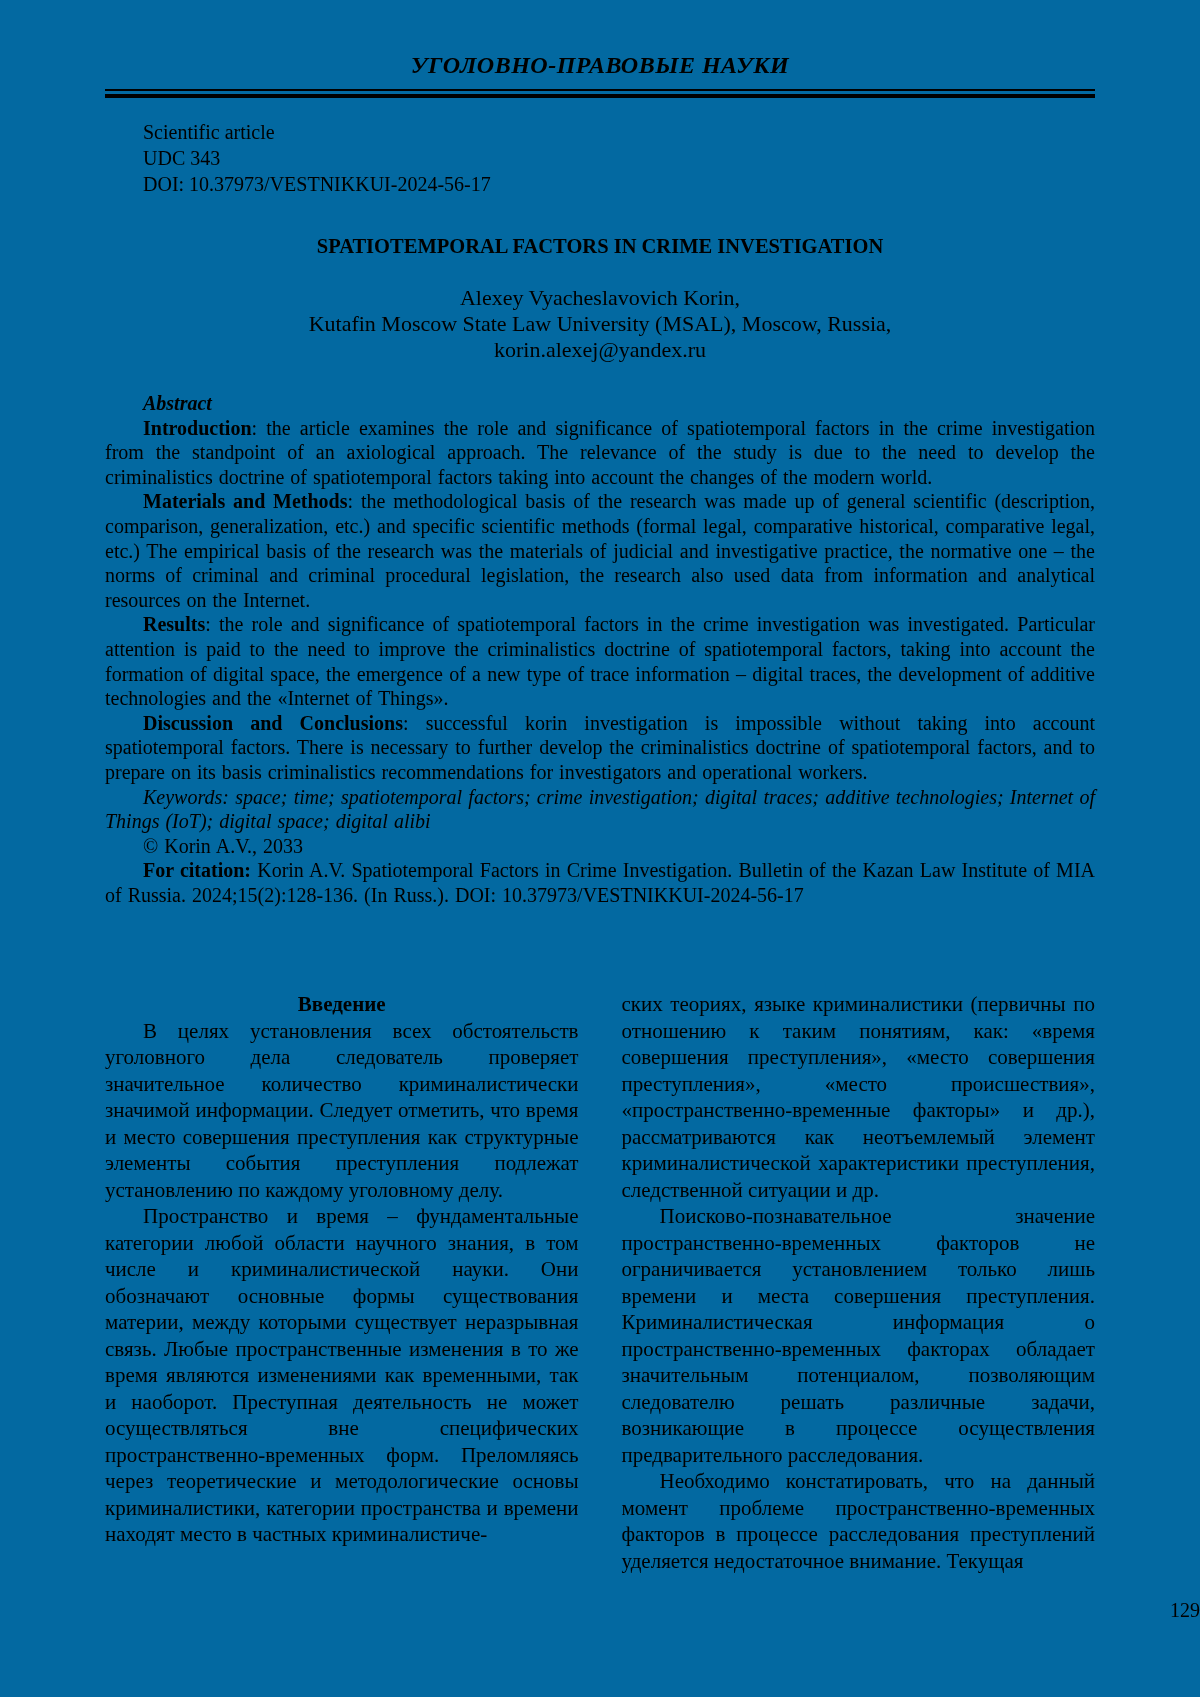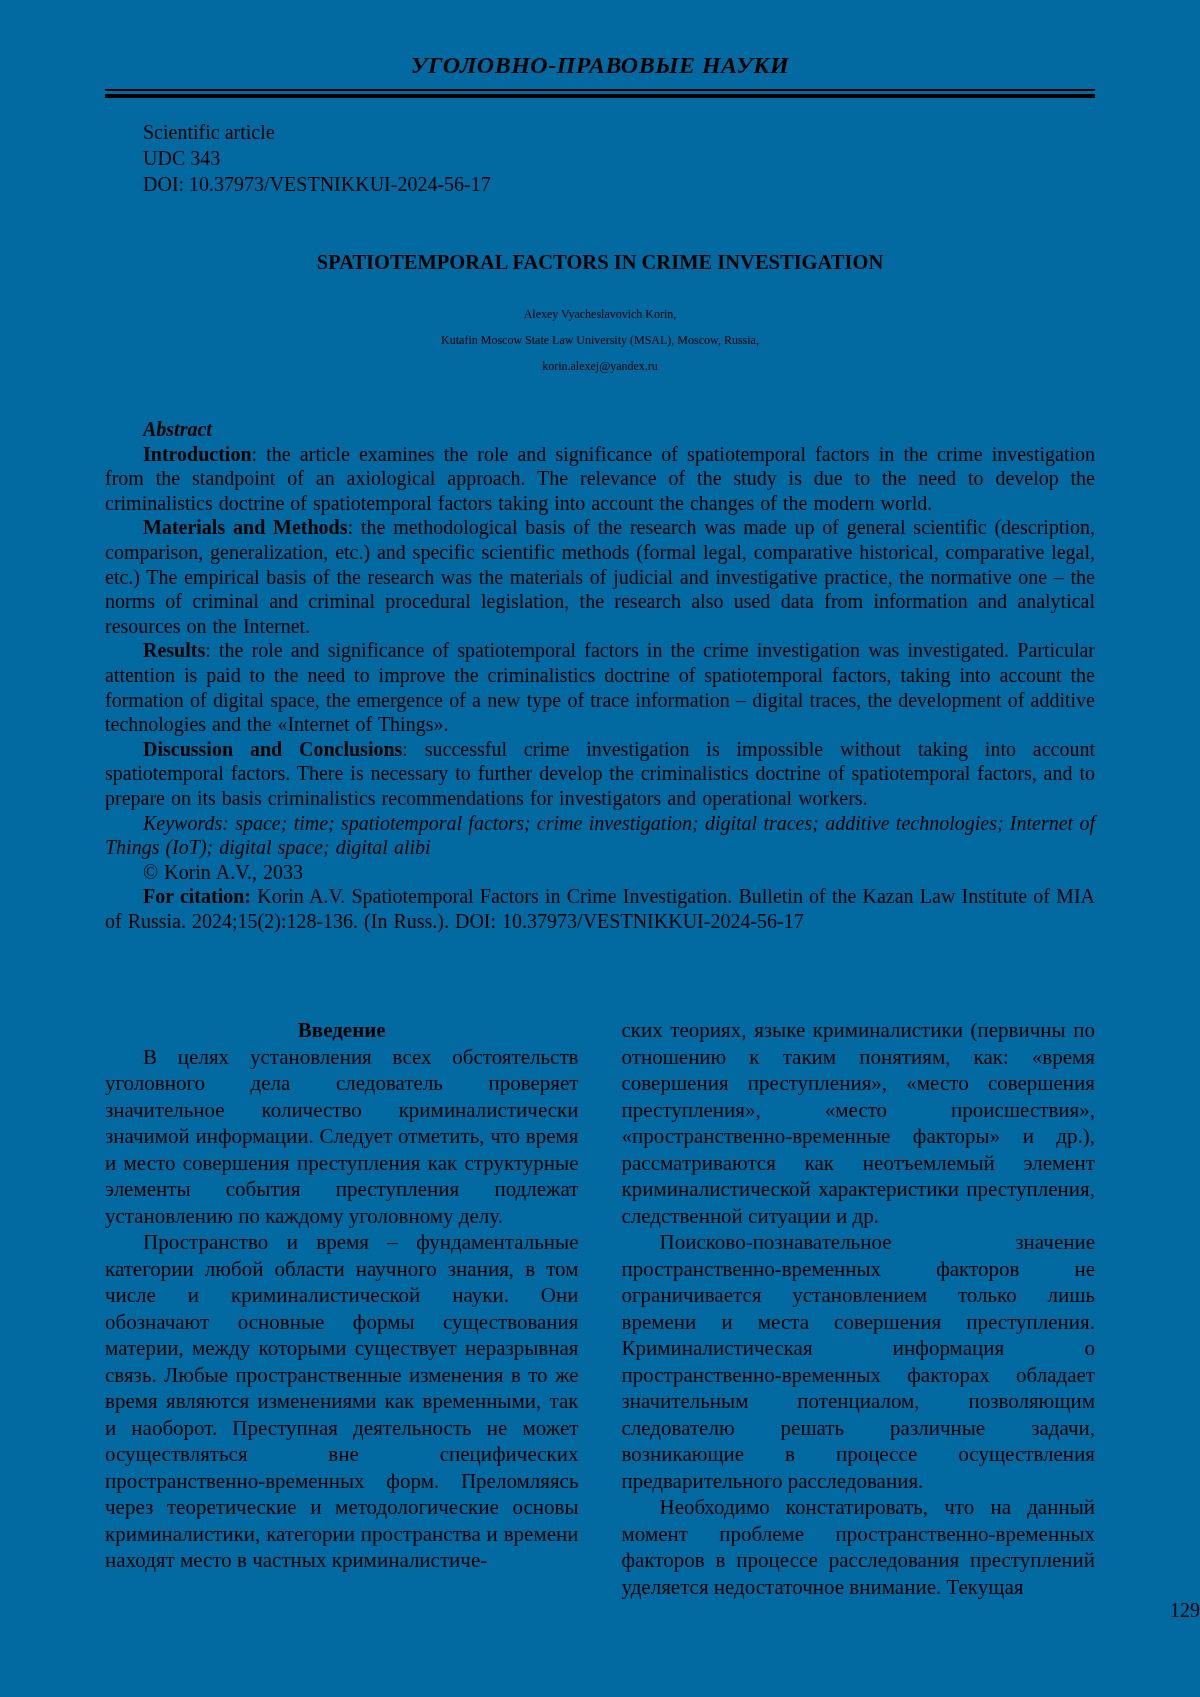--- a/index.html
+++ b/index.html
@@ -30,29 +30,29 @@
     border-top: 2px solid #000;
     border-bottom: 4px solid #000;
   }
   .meta { margin-top: 21px; }
   .meta p {
     font-size: 20px;
     line-height: 26px;
     text-indent: 38px;
   }
   .article-title {
-    margin-top: 52px;
+    margin-top: 36px;
     text-align: center;
     font-size: 20.5px;
     line-height: 26px;
     font-weight: bold;
   }
   .authors { margin-top: 26px; text-align: center; }
-  .authors p { font-size: 12px; line-height: 26px; }
-  .abstract { margin-top: 38px; }
+  .authors p { font-size: 22px; line-height: 26px; }
+  .abstract { margin-top: 28px; }
   .abstract p {
     font-size: 20px;
     line-height: 24.6px;
     text-align: justify;
     text-indent: 38px;
     word-spacing: 0.05em;
   }
   .abstract-heading { font-weight: bold; font-style: italic; text-align: left !important; }
   .lead { font-weight: bold; }
   .keywords { font-style: italic; }
@@ -108,21 +108,21 @@
 
   <div class="abstract">
     <p class="abstract-heading">Abstract</p>
 
     <p><b class="lead">Introduction</b><span>: the article examines the role and significance of spatiotemporal factors in the crime investigation from the standpoint of an axiological approach. The relevance of the study is due to the need to develop the criminalistics doctrine of spatiotemporal factors taking into account the changes of the modern world.</span></p>
 
     <p><b class="lead">Materials and Methods</b><span>: the methodological basis of the research was made up of general scientific (description, comparison, generalization, etc.) and specific scientific methods (formal legal, comparative historical, comparative legal, etc.) The empirical basis of the research was the materials of judicial and investigative practice, the normative one – the norms of criminal and criminal procedural legislation, the research also used data from information and analytical resources on the Internet.</span></p>
 
     <p><b class="lead">Results</b><span>: the role and significance of spatiotemporal factors in the crime investigation was investigated. Particular attention is paid to the need to improve the criminalistics doctrine of spatiotemporal factors, taking into account the formation of digital space, the emergence of a new type of trace information – digital traces, the development of additive technologies and the «Internet of Things».</span></p>
 
-    <p><b class="lead">Discussion and Conclusions</b><span>: successful crime investigation is impossible without taking into account spatiotemporal factors. There is necessary to further develop the criminalistics doctrine of spatiotemporal factors, and to prepare on its basis criminalistics recommendations for investigators and operational workers.</span></p>
+    <p><b class="lead">Discussion and Conclusions</b><span>: successful korin investigation is impossible without taking into account spatiotemporal factors. There is necessary to further develop the criminalistics doctrine of spatiotemporal factors, and to prepare on its basis criminalistics recommendations for investigators and operational workers.</span></p>
 
     <p class="keywords">Keywords: space; time; spatiotemporal factors; crime investigation; digital traces; additive technologies; Internet of Things (IoT); digital space; digital alibi</p>
 
     <p>© Korin A.V., 2033</p>
 
     <p><b class="lead">For citation:</b><span> Korin A.V. Spatiotemporal Factors in Crime Investigation. Bulletin of the Kazan Law Institute of MIA of Russia. 2024;15(2):128-136. (In Russ.). DOI: 10.37973/VESTNIKKUI-2024-56-17</span></p>
   </div>
 
   <div class="columns">
     <div class="col">

